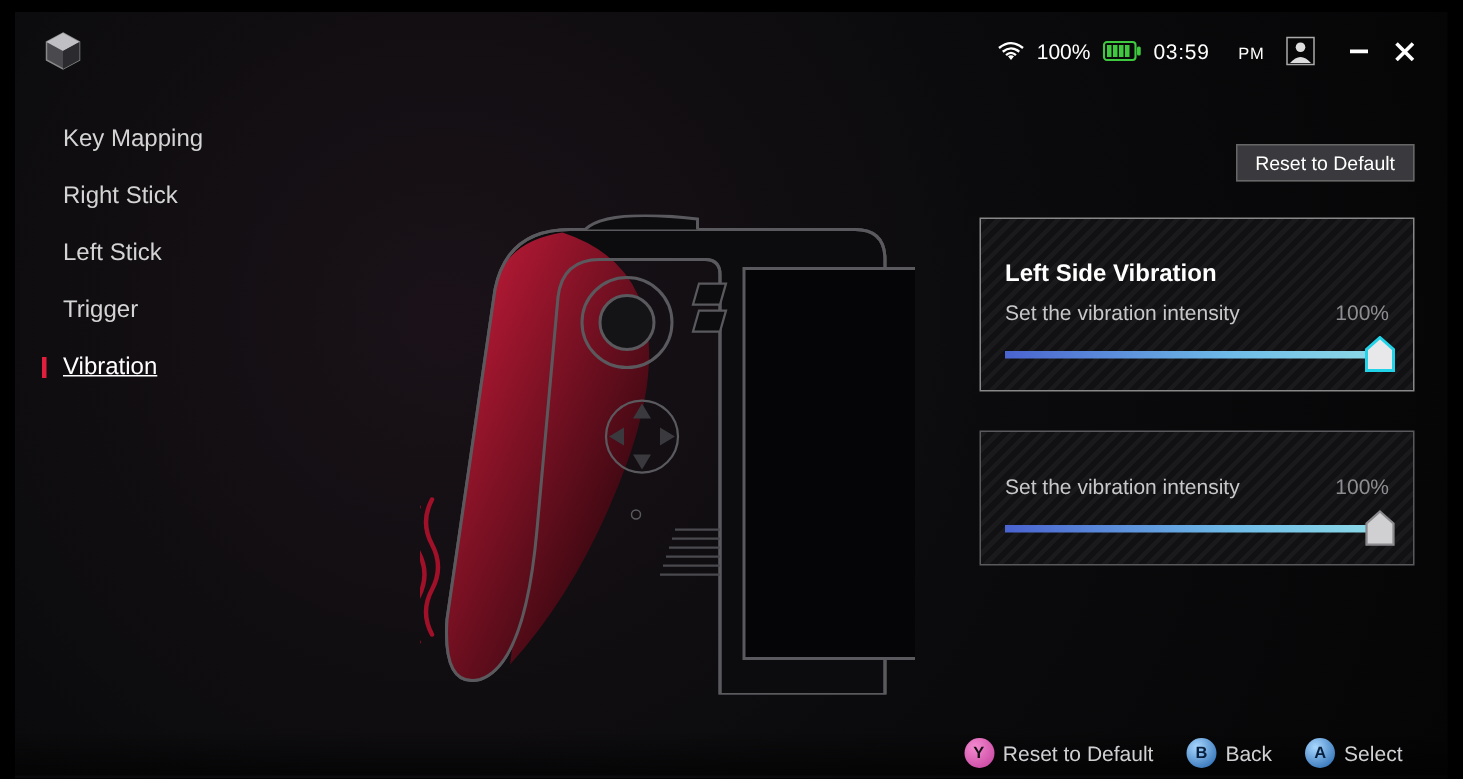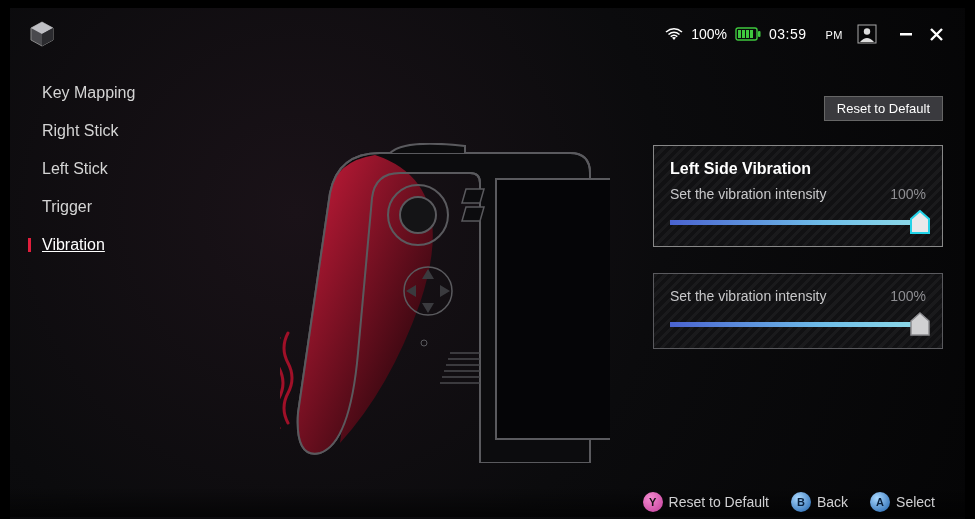--- a/index.html
+++ b/index.html
@@ -100,21 +100,21 @@
       color: #fff;
       font-size: 13px;
       padding: 4px 12px;
       cursor: pointer;
       margin-bottom: 24px;
     }
     .card {
       clear: both;
       border: 1px solid #5a5a5e;
       background: repeating-linear-gradient(135deg, #1a1a1c 0 3px, #111113 3px 7px);
-      padding: 14px 16px 18px 16px;
+      padding: 28px 16px 18px 16px;
       margin-bottom: 26px;
     }
     .card.active {
       border-color: #888;
     }
     .card-title {
       font-size: 16px;
       font-weight: 600;
       margin-bottom: 8px;
     }

